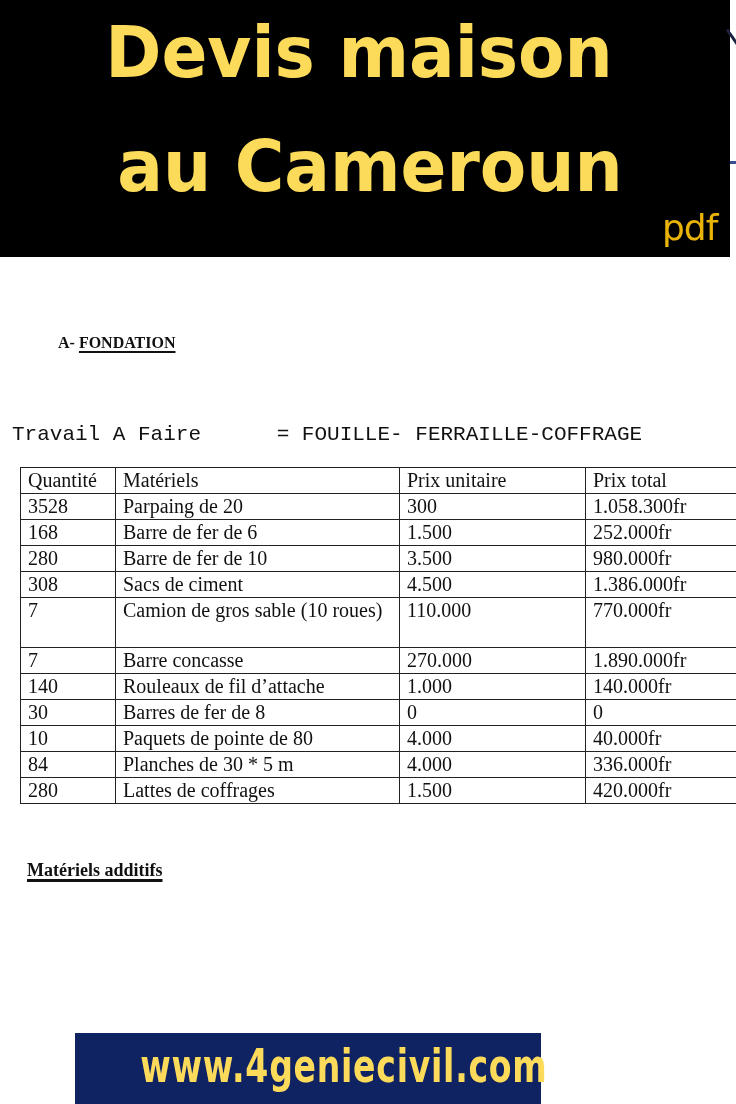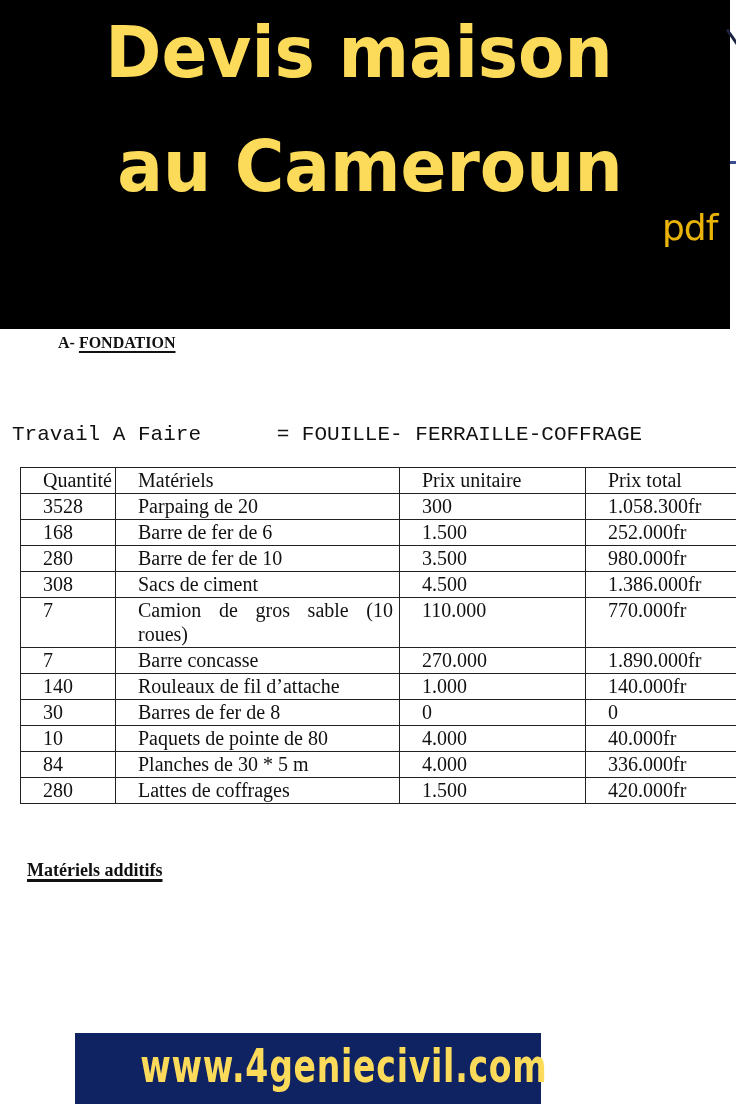--- a/index.html
+++ b/index.html
@@ -3,21 +3,21 @@
   <meta charset="utf-8">
   <style>
     html, body { margin: 0; padding: 0; }
     body {
       width: 736px; height: 1104px; position: relative; overflow: hidden;
       background: #ffffff;
       font-family: "Liberation Serif", serif;
       color: #111;
     }
     .hero {
-      position: absolute; left: 0; top: 0; width: 730px; height: 329px;
+      position: absolute; left: 0; top: 0; width: 730px; height: 257px;
       background: #000;
     }
     .hero-line {
       position: absolute; left: 0; width: 730px; text-align: center;
       font-family: "DejaVu Sans", sans-serif; font-weight: bold;
       font-size: 72px; letter-spacing: 0px; line-height: 1;
       color: #fddb5a;
       transform: scaleX(0.94);
     }
     .hero-line.l1 { top: 16px; left: -6px; }
@@ -44,21 +44,21 @@
       position: absolute; left: 12px; top: 423px; font-size: 21px;
       white-space: pre;
       font-family: Liberation Mono, monospace;
     }
     table.items {
       position: absolute; left: 20px; top: 467px;
       width: 725px; border-collapse: collapse; table-layout: fixed;
       font-size: 20px; line-height: 24px;
     }
     table.items td, table.items th {
-      border: 1.5px solid #222; padding: 0 6px 0 22px; vertical-align: top;
+      border: 1.5px solid #222; padding: 0 6px 0 7px; vertical-align: top;
       text-align: left; font-weight: normal; height: 25px;
     }
     table.items td.justify { text-align: justify; text-align-last: left; margin-top: 38px; }
     col.c1 { width: 95px; } col.c2 { width: 284px; } col.c3 { width: 186px; } col.c4 { width: 160px; }
     .additifs {
       position: absolute; left: 27px; top: 860px;
       font-size: 18px; font-weight: bold;
       text-decoration: underline; text-decoration-thickness: 3px; text-underline-offset: 3px;
     }
     .banner {

